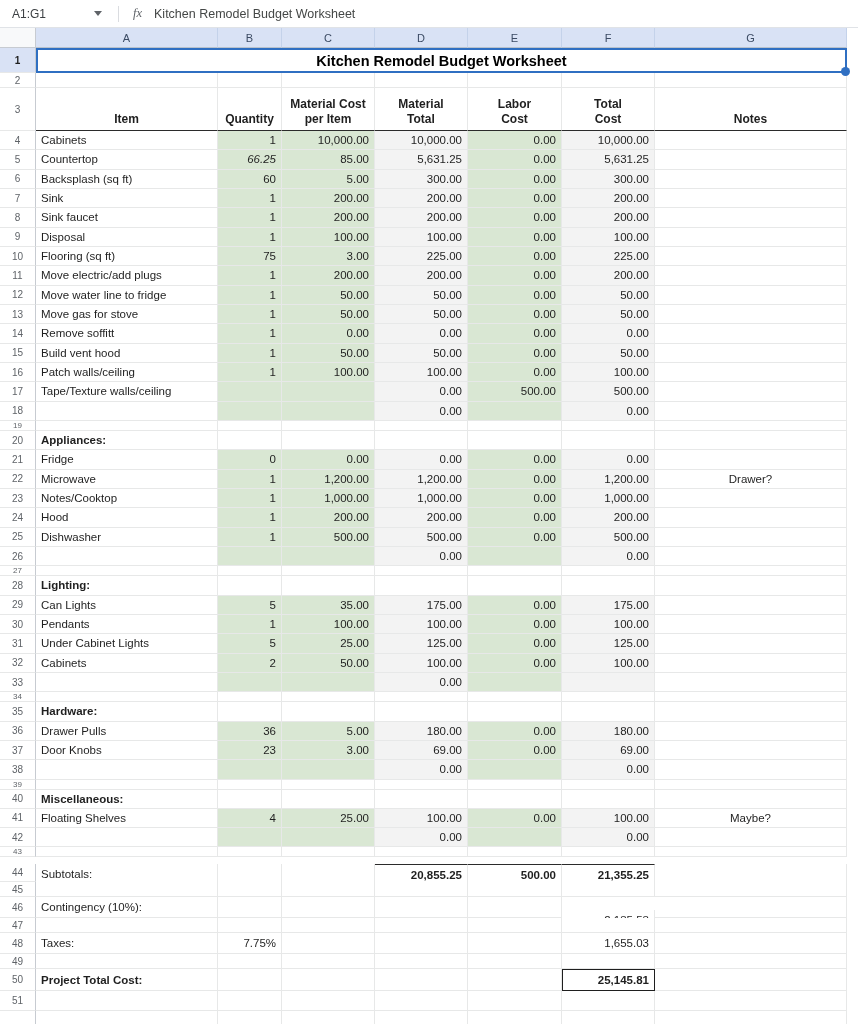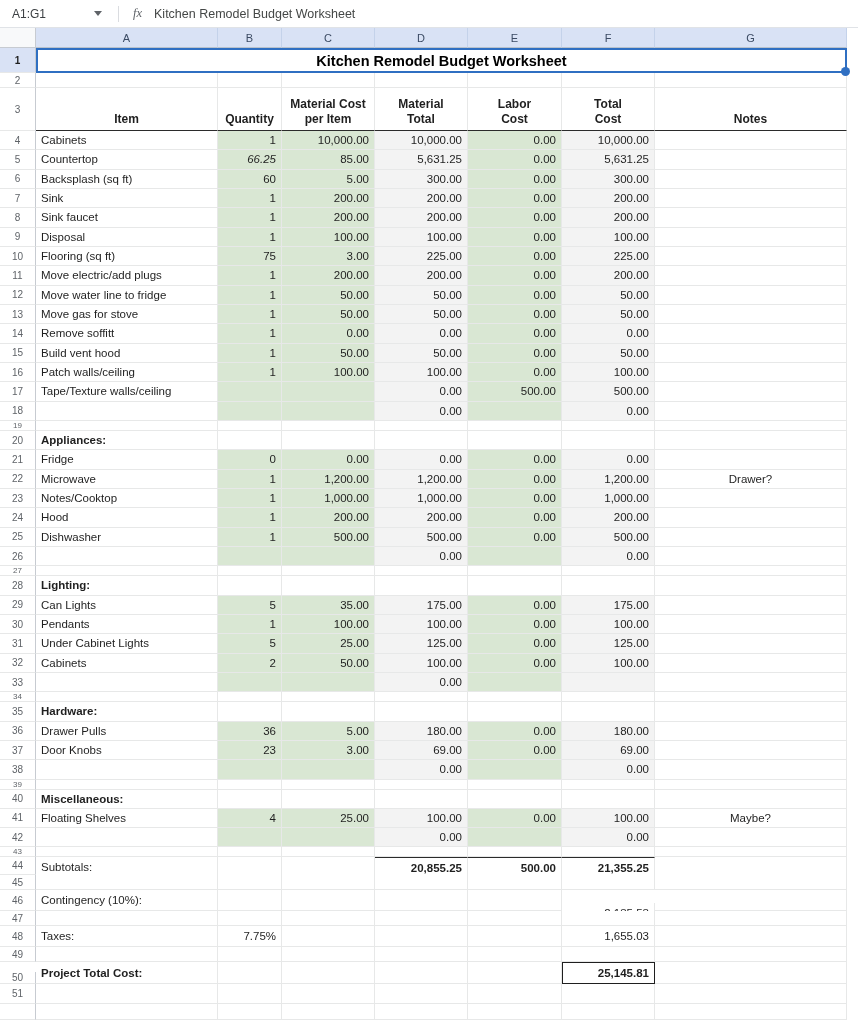--- a/index.html
+++ b/index.html
@@ -489,21 +489,21 @@
     <div class="row" style="height: 10px;">
       <div class="rh short">43</div>
       <div class="c al-l" style="width: 182px; height: 10px;"></div>
       <div class="c al-r" style="width: 64px; height: 10px;"></div>
       <div class="c al-r" style="width: 93px; height: 10px;"></div>
       <div class="c al-r" style="width: 93px; height: 10px;"></div>
       <div class="c al-r" style="width: 94px; height: 10px;"></div>
       <div class="c al-r" style="width: 93px; height: 10px;"></div>
       <div class="c al-c" style="width: 192px; height: 10px;"></div>
     </div>
-    <div class="row" style="height: 18px;">
+    <div class="row" style="height: 18px; margin-top: 7px;">
       <div class="rh">44</div>
       <div class="c al-l" style="width: 182px; height: 21px;">Subtotals:</div>
       <div class="c al-r" style="width: 64px; height: 21px;"></div>
       <div class="c al-r" style="width: 93px; height: 21px;"></div>
       <div class="c al-r b topline" style="width: 93px; height: 21px;">20,855.25</div>
       <div class="c al-r b topline" style="width: 94px; height: 21px;">500.00</div>
       <div class="c al-r b topline" style="width: 93px; height: 21px;">21,355.25</div>
       <div class="c al-c" style="width: 192px; height: 21px;"></div>
     </div>
     <div class="row" style="height: 15px;">
@@ -549,21 +549,21 @@
     <div class="row" style="height: 15px;">
       <div class="rh">49</div>
       <div class="c al-l" style="width: 182px; height: 15px;"></div>
       <div class="c al-r" style="width: 64px; height: 15px;"></div>
       <div class="c al-r" style="width: 93px; height: 15px;"></div>
       <div class="c al-r" style="width: 93px; height: 15px;"></div>
       <div class="c al-r" style="width: 94px; height: 15px;"></div>
       <div class="c al-r" style="width: 93px; height: 15px;"></div>
       <div class="c al-c" style="width: 192px; height: 15px;"></div>
     </div>
-    <div class="row" style="height: 22px; align-items: flex-end;">
+    <div class="row" style="height: 22px;">
       <div class="rh">50</div>
       <div class="c al-l b" style="width: 182px; height: 22px;">Project Total Cost:</div>
       <div class="c al-r" style="width: 64px; height: 22px;"></div>
       <div class="c al-r" style="width: 93px; height: 22px;"></div>
       <div class="c al-r" style="width: 93px; height: 22px;"></div>
       <div class="c al-r" style="width: 94px; height: 22px;"></div>
       <div class="c al-r b box" style="width: 93px; height: 22px;">25,145.81</div>
       <div class="c al-c" style="width: 192px; height: 22px;"></div>
     </div>
     <div class="row" style="height: 20px;">

